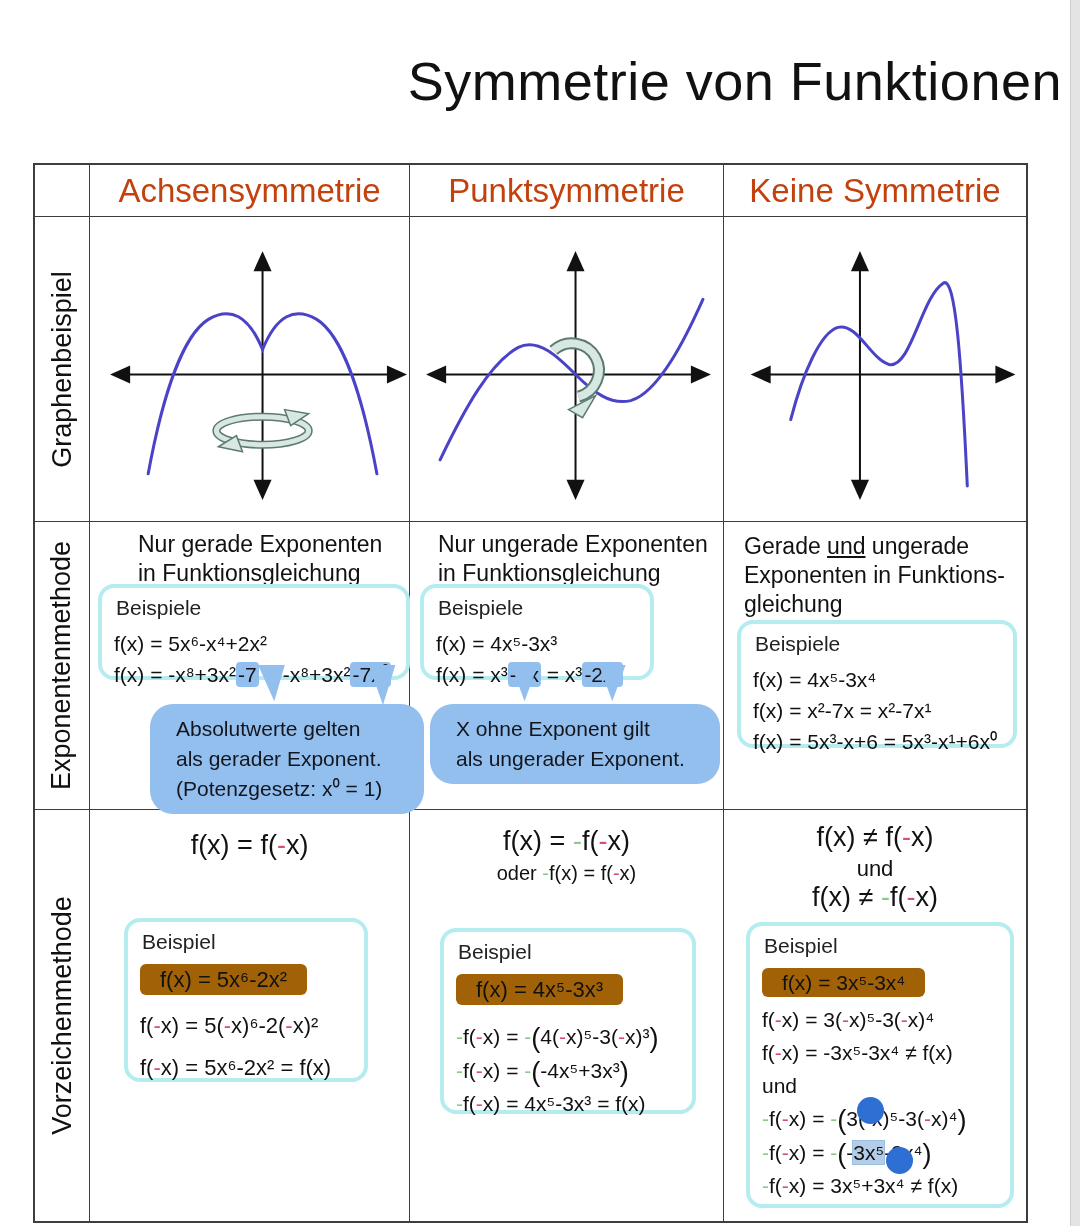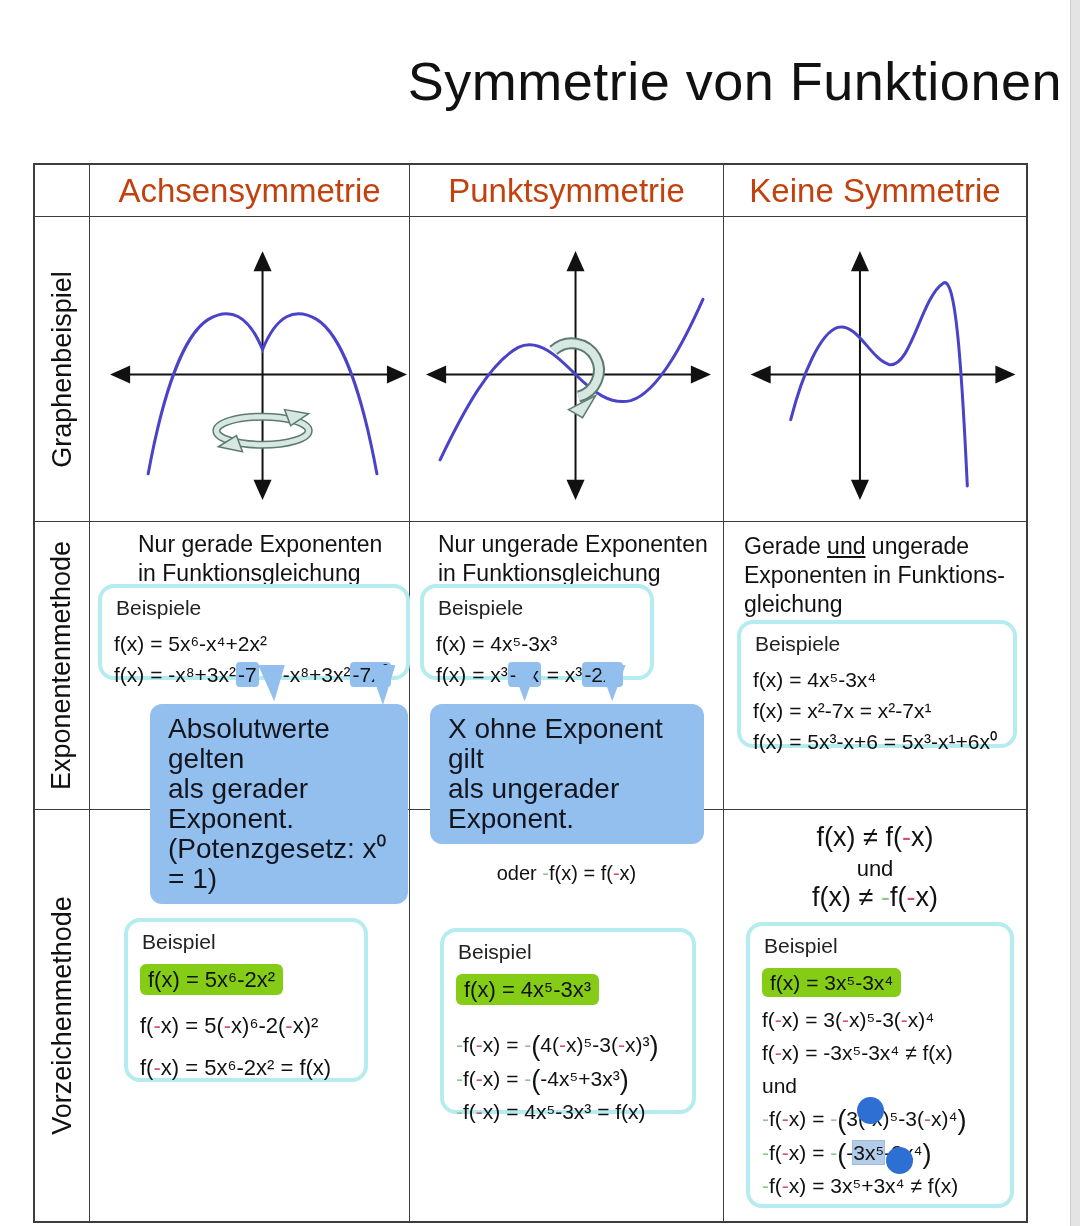--- a/index.html
+++ b/index.html
@@ -27,25 +27,25 @@
   .rowhead span{transform:rotate(-90deg);white-space:nowrap;font-size:27px;color:#111}
 
   .gsvg{position:absolute;left:0;top:0;width:100%;height:100%}
 
   .exphead{position:absolute;font-size:23px;line-height:29px;color:#111}
   .exbox{position:absolute;border:4px solid #b5ecf0;border-radius:16px;background:#fff;padding:8px 12px;box-sizing:border-box}
   .boxlabel{font-size:21px;margin:0 0 8px 2px;color:#222}
   .frm{font-size:21px;line-height:31px;white-space:nowrap;color:#111}
   .frm2{font-size:22px;line-height:36px;white-space:nowrap;color:#111}
   .frm3{font-size:21px;line-height:33px;white-space:nowrap;color:#111}
-  .bubble{position:absolute;background:#92bfee;border-radius:12px;padding:10px 18px;font-size:28px;line-height:30px;color:#14161f;z-index:3}
+  .bubble{position:absolute;background:#92bfee;border-radius:23px;padding:10px 26px;font-size:21px;line-height:30px;color:#14161f;z-index:3}
   .tails{position:absolute;left:0;top:0;width:100%;height:100%;z-index:2;pointer-events:none}
 
   .hl-b{background:#92bfee;border-radius:4px;padding:1px 2px}
-  .hl-c{background:#84cc16;border-radius:6px;padding:3px 8px}
+  .hl-c{background:#a16207;border-radius:6px;padding:3px 20px}
   .c-r{color:#d4506e}
   .c-g{color:#8cc88a}
   .und{text-decoration:underline}
   .bigp{font-size:1.3em;vertical-align:-0.1em}
   .sel{background:#b3cde8;box-shadow:0 0 0 1px #9dbedf}
 
   .vzh{position:absolute;left:0;width:100%;text-align:center;font-size:27px;white-space:nowrap;color:#111}
   .vzh-sm{font-size:20px}
   .vzund{position:absolute;left:0;width:100%;text-align:center;font-size:22px;color:#111}
   .handle{position:absolute;width:27px;height:27px;border-radius:50%;background:#2e6fd4;z-index:5}
@@ -181,25 +181,26 @@
     <div class="vzh" style="top:20px"><span>f(x) = f(</span><span class="c-r">-</span><span>x)</span></div>
     <div class="exbox" style="left:34px;top:108px;width:244px;height:164px">
       <div class="boxlabel">Beispiel</div>
       <div class="frm2"><span class="hl-c">f(x) = 5x⁶-2x²</span></div>
       <div class="frm2" style="margin-top:10px"><span>f(</span><span class="c-r">-</span><span>x) = 5(</span><span class="c-r">-</span><span>x)⁶-2(</span><span class="c-r">-</span><span>x)²</span></div>
       <div class="frm2" style="margin-top:6px"><span>f(</span><span class="c-r">-</span><span>x) = 5x⁶-2x² = f(x)</span></div>
     </div>
   </div>
 
   <div class="c lastrow">
+    <div class="vzh" style="top:16px"><span>f(x) = </span><span class="c-g">-</span><span>f(</span><span class="c-r">-</span><span>x)</span></div>
     <div class="vzh vzh-sm" style="top:52px"><span>oder </span><span class="c-g">-</span><span>f(x) = f(</span><span class="c-r">-</span><span>x)</span></div>
     <div class="exbox" style="left:30px;top:118px;width:256px;height:186px">
       <div class="boxlabel">Beispiel</div>
       <div class="frm2"><span class="hl-c">f(x) = 4x⁵-3x³</span></div>
-      <div class="frm3" style="margin-top:20px"><span class="c-g">-</span><span>f(</span><span class="c-r">-</span><span>x) = </span><span class="c-g">-</span><span class="bigp">(</span><span>4(</span><span class="c-r">-</span><span>x)⁵-3(</span><span class="c-r">-</span><span>x)³</span><span class="bigp">)</span></div>
+      <div class="frm3" style="margin-top:12px"><span class="c-g">-</span><span>f(</span><span class="c-r">-</span><span>x) = </span><span class="c-g">-</span><span class="bigp">(</span><span>4(</span><span class="c-r">-</span><span>x)⁵-3(</span><span class="c-r">-</span><span>x)³</span><span class="bigp">)</span></div>
       <div class="frm3"><span class="c-g">-</span><span>f(</span><span class="c-r">-</span><span>x) = </span><span class="c-g">-</span><span class="bigp">(</span><span>-4x⁵+3x³</span><span class="bigp">)</span></div>
       <div class="frm3"><span class="c-g">-</span><span>f(</span><span class="c-r">-</span><span>x) = 4x⁵-3x³ = f(x)</span></div>
     </div>
   </div>
 
   <div class="c lastcol lastrow">
     <div class="vzh" style="top:12px"><span>f(x) ≠ f(</span><span class="c-r">-</span><span>x)</span></div>
     <div class="vzund" style="top:46px">und</div>
     <div class="vzh" style="top:72px"><span>f(x) ≠ </span><span class="c-g">-</span><span>f(</span><span class="c-r">-</span><span>x)</span></div>
     <div class="exbox" style="left:22px;top:112px;width:268px;height:286px">

